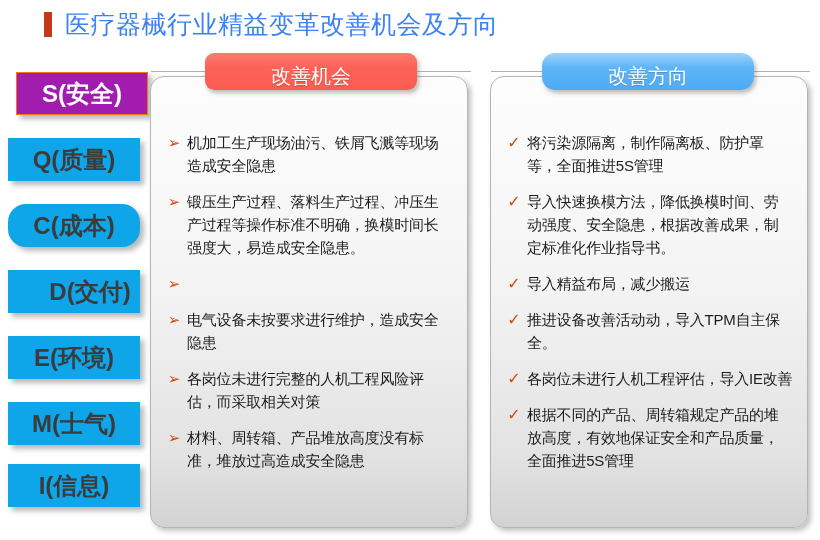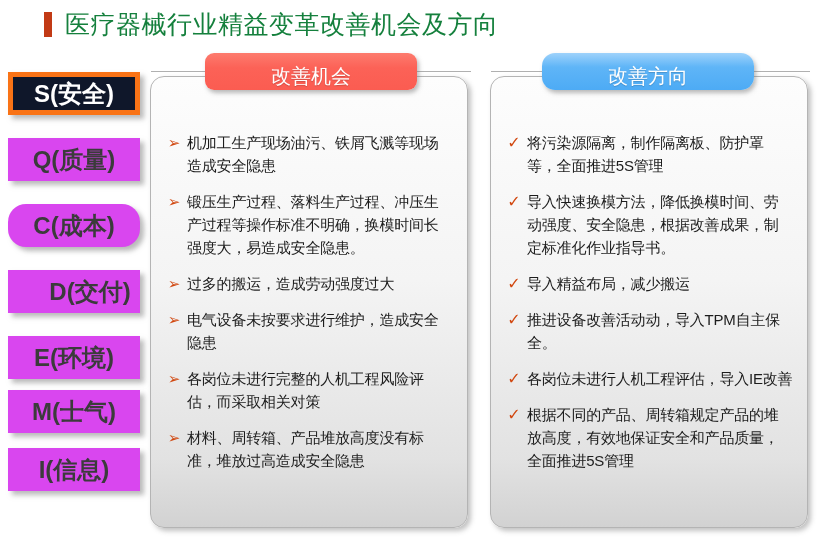--- a/index.html
+++ b/index.html
@@ -29,21 +29,21 @@
     width: 8px;
     height: 25px;
     background: #c23a15;
     margin-left: 44px;
     margin-right: 13px;
     flex: none;
   }
   #page-title {
     font-family: "DejaVu Serif", "Liberation Serif", serif;
     font-size: 25px;
-    color: #15803d;
+    color: #3b82f6;
     letter-spacing: 0.5px;
     white-space: nowrap;
   }
 
   
   #sidebar {
     position: absolute;
     left: 8px;
     top: 72px;
     width: 132px;
@@ -57,26 +57,27 @@
     box-sizing: border-box;
     display: flex;
     align-items: center;
     justify-content: center;
     box-shadow: 4px 4px 5px rgba(130,130,130,0.55);
     font-size: 24px;
     font-weight: bold;
     white-space: nowrap;
   }
   .sb-item.accent {
-    background: #0f172a;
+    background: #a21caf;
     color: #ffffff;
-    border: 5px solid #f97316;
+    border: 1px solid #f97316;
+    margin-left: 8px;
   }
   .sb-item.normal {
-    background: #d946ef;
+    background: #0ea5e9;
     color: #3b3b3b;
     border: none;
   }
 
   
   .panel {
     position: absolute;
     top: 76px;
     width: 318px;
     height: 452px;
@@ -175,24 +176,24 @@
     </div>
     <div class="sb-item normal" style="top: 132px; border-radius: 18px;">
       <span>C(成本)</span>
     </div>
     <div class="sb-item normal" style="top: 198px; padding-left: 32px;">
       <span>D(交付)</span>
     </div>
     <div class="sb-item normal" style="top: 264px;">
       <span>E(环境)</span>
     </div>
-    <div class="sb-item normal" style="top: 318px;">
+    <div class="sb-item normal" style="top: 330px;">
       <span>M(士气)</span>
     </div>
-    <div class="sb-item normal" style="top: 376px; text-align: right;">
+    <div class="sb-item normal" style="top: 392px; text-align: right;">
       <span>I(信息)</span>
     </div>
   </div>
 
 <div class="connector" id="connector-l1"></div>
 <div class="connector" id="connector-l2"></div>
 <div class="connector" id="connector-r1"></div>
 <div class="connector" id="connector-r2"></div>
 
 <div class="panel" id="panel-left">
@@ -200,21 +201,20 @@
       <div class="bullet-row">
         <div class="bullet-mark arrow">➢</div>
         <div class="bullet-text">机加工生产现场油污、铁屑飞溅等现场造成安全隐患</div>
       </div>
       <div class="bullet-row">
         <div class="bullet-mark arrow">➢</div>
         <div class="bullet-text">锻压生产过程、落料生产过程、冲压生产过程等操作标准不明确，换模时间长强度大，易造成安全隐患。</div>
       </div>
       <div class="bullet-row">
         <div class="bullet-mark arrow">➢</div>
-        <div class="bullet-text">过多的搬运，造成劳动强度过大</div>
       </div>
       <div class="bullet-row">
         <div class="bullet-mark arrow">➢</div>
         <div class="bullet-text">电气设备未按要求进行维护，造成安全隐患</div>
       </div>
       <div class="bullet-row">
         <div class="bullet-mark arrow">➢</div>
         <div class="bullet-text">各岗位未进行完整的人机工程风险评估，而采取相关对策</div>
       </div>
       <div class="bullet-row">

